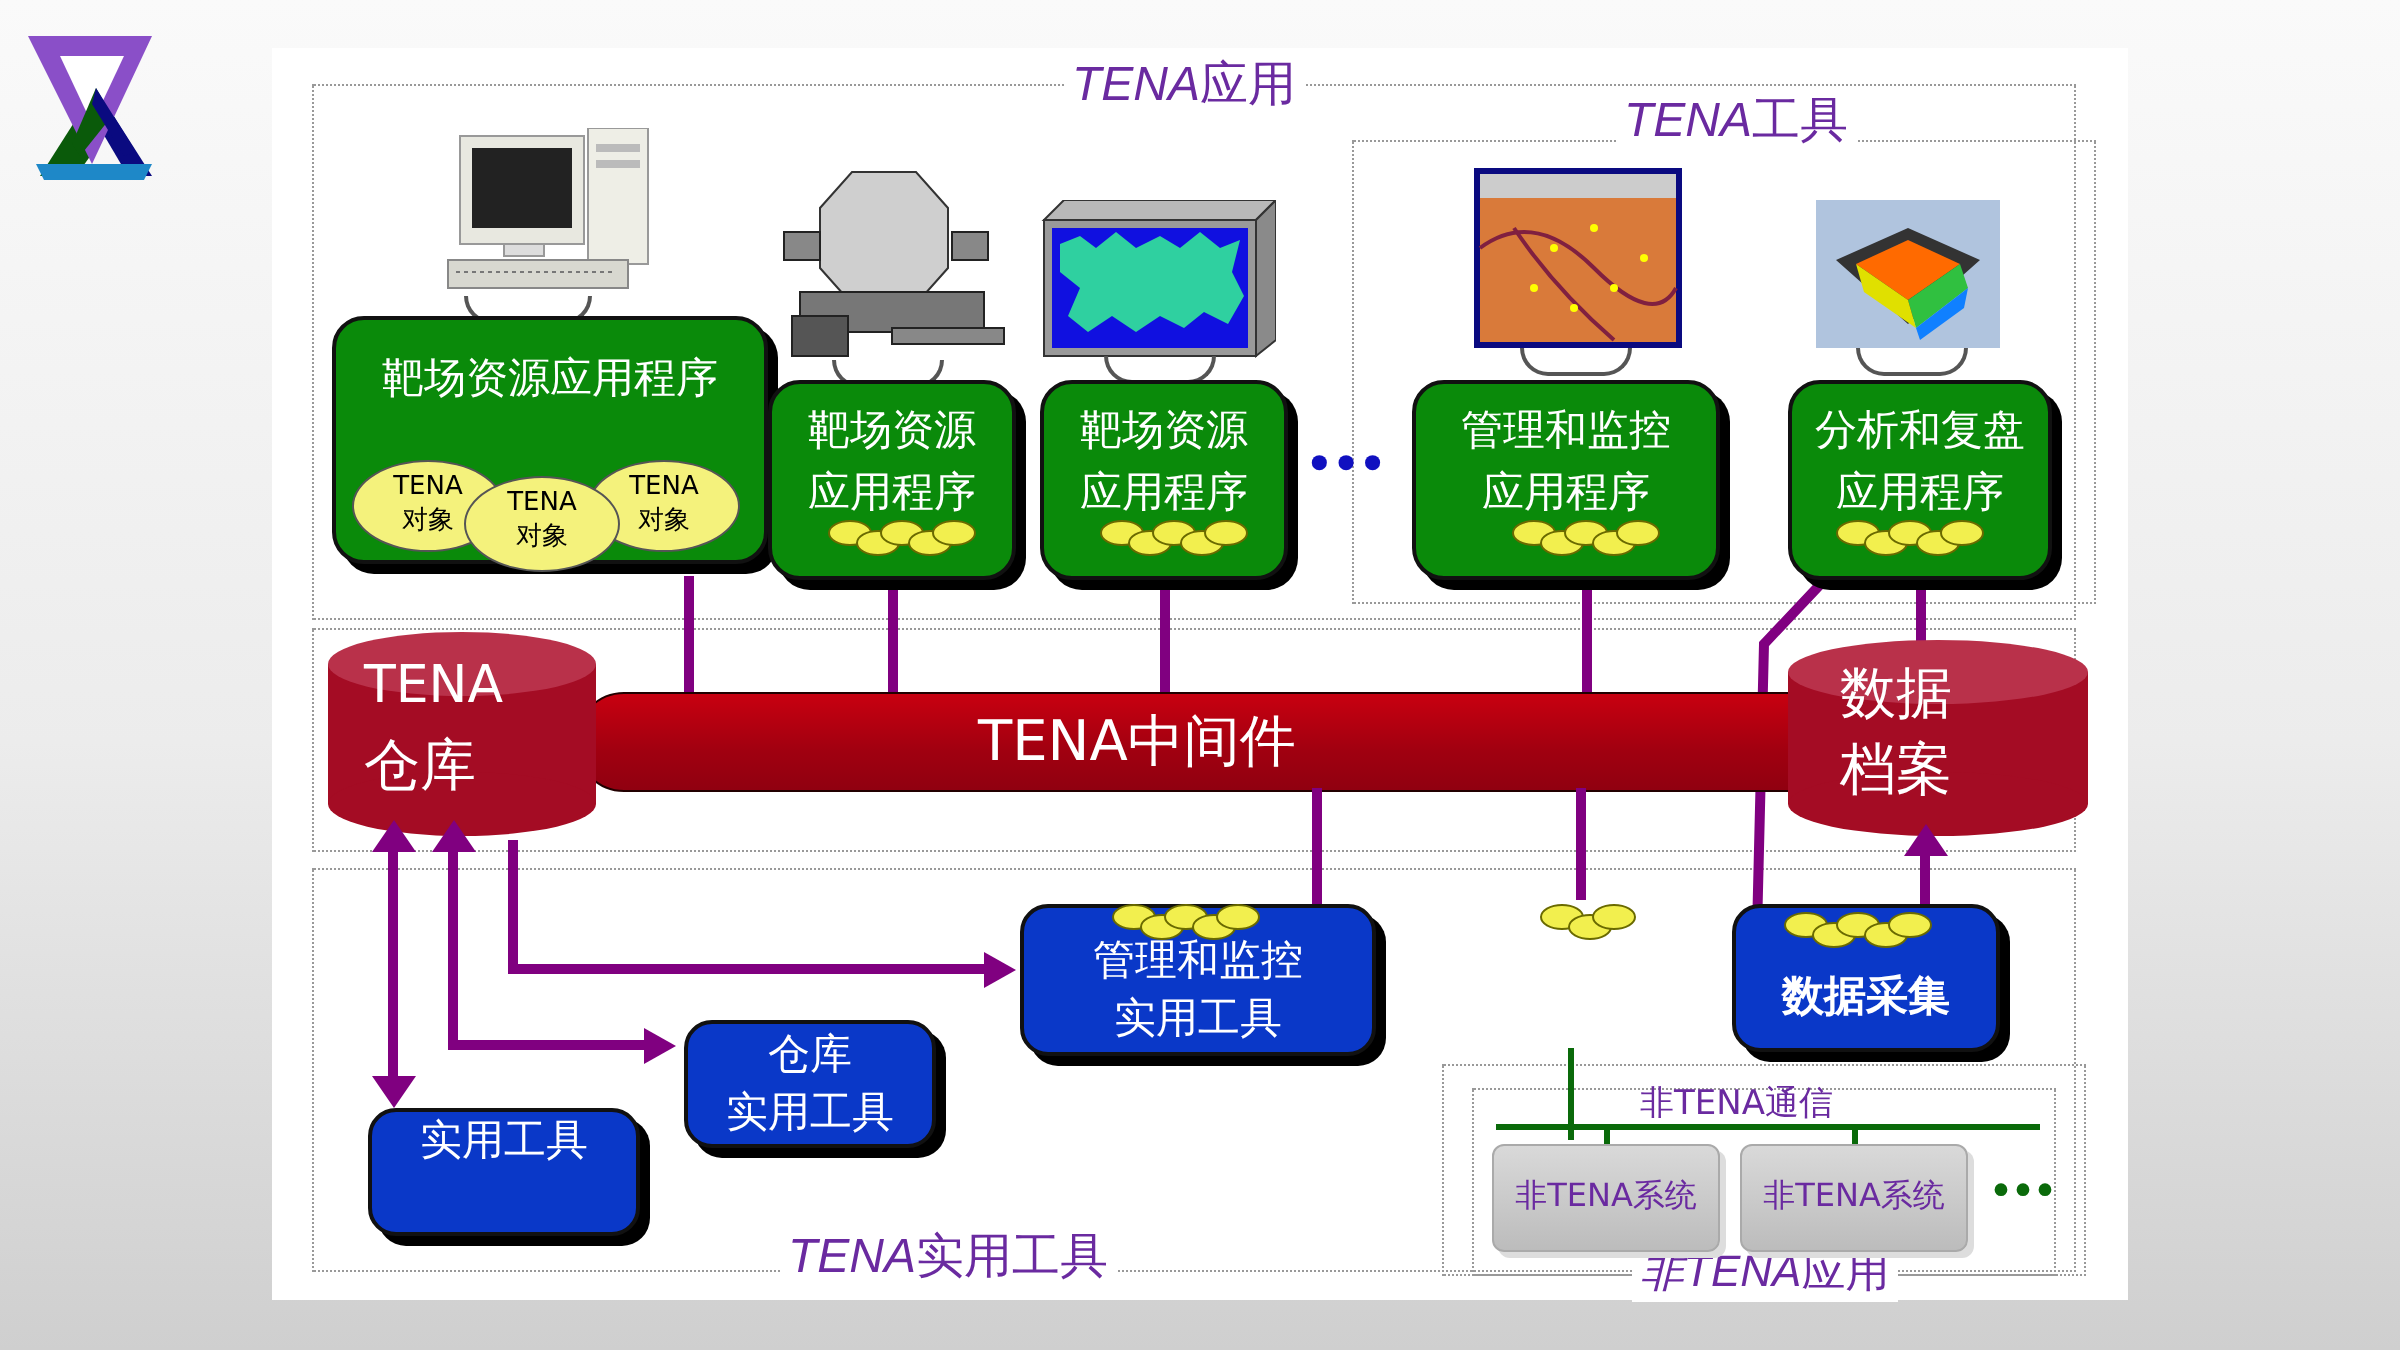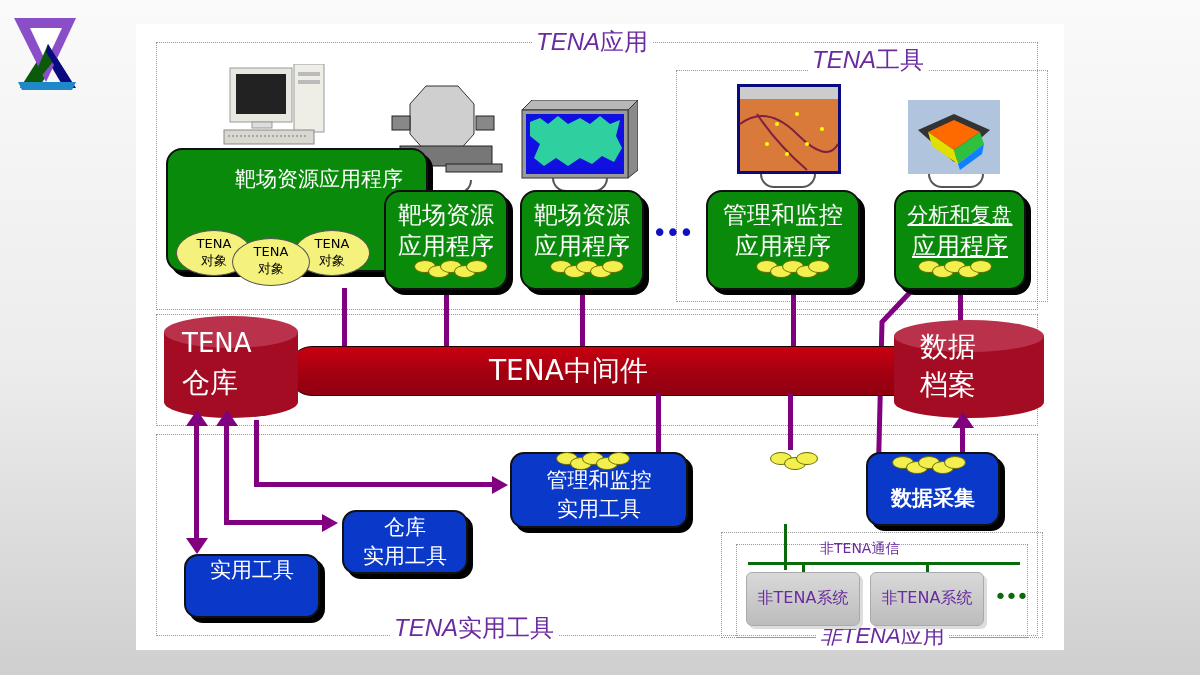--- a/index.html
+++ b/index.html
@@ -7,21 +7,21 @@
     background:linear-gradient(180deg,#fafafa 0%,#ececec 55%,#cfcfcf 100%);
     font-family:"DejaVu Sans","Liberation Sans",sans-serif;}
   .abs{position:absolute;}
   #canvas{position:absolute;left:136px;top:24px;width:928px;height:626px;background:#fff;}
   .dash{position:absolute;border:1px dotted #999;}
   .region-label{position:absolute;color:#6a2aa0;font-size:24px;white-space:nowrap;background:#fff;padding:0 4px;line-height:28px;}
   .region-label i{font-style:italic;font-family:"Liberation Sans",sans-serif;}
   .gbox{position:absolute;background:#0a8a0a;border:2px solid #111;border-radius:16px;box-shadow:5px 5px 0 #000;color:#fff;text-align:center;}
   .bbox{position:absolute;background:#0a38c8;border:2px solid #111;border-radius:14px;box-shadow:5px 5px 0 #000;color:#fff;text-align:center;}
   .btxt{font-size:21px;line-height:29px;}
-  .gtxt{font-size:24px;line-height:31px;}
+  .gtxt{font-size:21px;line-height:31px;}
   .coin{position:absolute;width:20px;height:11px;border-radius:50%;background:#f2ef4e;border:1px solid #6a6a00;}
   .oval{position:absolute;border-radius:50%;background:#f4f27c;border:1px solid #555;color:#000;text-align:center;font-size:13px;line-height:17px;}
   .cyl{position:absolute;background:#a40c24;color:#fff;}
   .cyl-top{position:absolute;left:0;right:0;top:-16px;height:32px;border-radius:50%;background:#b9314a;}
   .cyl-bot{position:absolute;left:0;right:0;bottom:-16px;height:32px;border-radius:50%;background:#a40c24;}
   .vline{position:absolute;background:#800080;width:5px;}
   .hline{position:absolute;background:#800080;height:5px;}
   .gray-sys{position:absolute;background:linear-gradient(180deg,#d9d9d9,#bcbcbc);border:1px solid #aaa;border-radius:6px;color:#6a2aa0;font-size:16px;text-align:center;box-shadow:3px 3px 0 #ddd;}
   .cable{position:absolute;width:52px;height:12px;border:2px solid #555;border-top:none;border-radius:0 0 26px 26px;}
 </style>
@@ -132,21 +132,21 @@
   <div class="vline" style="left:206px;top:264px;height:62px;"></div>
   <div class="vline" style="left:308px;top:264px;height:62px;"></div>
   <div class="vline" style="left:444px;top:264px;height:62px;"></div>
   <div class="vline" style="left:655px;top:264px;height:62px;"></div>
   <div class="vline" style="left:822px;top:264px;height:44px;"></div>
 
   <svg class="abs" style="left:730px;top:258px;" width="60" height="210">
     <polyline points="50,4 16,40 12,204" stroke="#800080" stroke-width="5" fill="none"></polyline>
   </svg>
 
-  <div class="gbox" style="left:30px;top:124px;width:214px;height:120px;padding-left:44px;">
+  <div class="gbox" style="left:30px;top:134px;width:214px;height:120px;">
     <div class="gtxt" style="margin-top:14px;font-size:21px;">靶场资源应用程序</div>
   </div>
   <div class="oval" style="left:40px;top:206px;width:74px;height:44px;">
     <div style="margin-top:4px;">TENA</div>
     <div>对象</div>
   </div>
   <div class="oval" style="left:158px;top:206px;width:74px;height:44px;">
     <div style="margin-top:4px;">TENA</div>
     <div>对象</div>
   </div>
@@ -161,21 +161,21 @@
   </div>
   <div class="gbox" style="left:384px;top:166px;width:120px;height:96px;">
     <div class="gtxt" style="margin-top:8px;">靶场资源</div>
     <div class="gtxt">应用程序</div>
   </div>
   <div class="abs" style="left:516px;top:194px;color:#1010c0;font-size:26px;letter-spacing:-2px;">•••</div>
   <div class="gbox" style="left:570px;top:166px;width:150px;height:96px;">
     <div class="gtxt" style="margin-top:8px;">管理和监控</div>
     <div class="gtxt">应用程序</div>
   </div>
-  <div class="gbox" style="left:758px;top:166px;width:128px;height:96px;text-decoration:underline;">
+  <div class="gbox" style="left:758px;top:166px;width:128px;height:96px;">
     <div class="gtxt" style="margin-top:8px;font-size:21px;">分析和复盘</div>
     <div class="gtxt">应用程序</div>
   </div>
 
   <div id="coins"></div>
 
   <div class="abs" style="left:152px;top:322px;width:620px;height:48px;background:linear-gradient(180deg,#c80010 0%,#a00010 60%,#900010 100%);border:1px solid #200;border-radius:24px 0 0 24px;">
     <div style="position:absolute;left:200px;top:6px;color:#fff;font-size:28px;line-height:36px;">TENA中间件</div>
   </div>
 
@@ -234,21 +234,21 @@
   <div class="bbox" style="left:48px;top:530px;width:132px;height:60px;">
     <div class="btxt">实用工具</div>
   </div>
 
 
   <div class="bbox" style="left:730px;top:428px;width:130px;height:70px;">
     <div class="btxt" style="margin-top:30px;font-weight:bold;">数据采集</div>
   </div>
 
   <div class="abs" style="left:648px;top:500px;width:3px;height:46px;background:#0a6a0a;"></div>
-  <div class="abs" style="left:684px;top:516px;color:#6a2aa0;font-size:14px;">非TENA通信</div>
+  <div class="abs" style="left:684px;top:516px;color:#6a2aa0;font-size:17px;">非TENA通信</div>
   <div class="abs" style="left:612px;top:538px;width:272px;height:3px;background:#0a6a0a;"></div>
   <div class="abs" style="left:666px;top:538px;width:3px;height:10px;background:#0a6a0a;"></div>
   <div class="abs" style="left:790px;top:538px;width:3px;height:10px;background:#0a6a0a;"></div>
 
   <div class="gray-sys" style="left:610px;top:548px;width:112px;height:52px;">
     <div style="margin-top:15px;">非TENA系统</div>
   </div>
   <div class="gray-sys" style="left:734px;top:548px;width:112px;height:52px;">
     <div style="margin-top:15px;">非TENA系统</div>
   </div>

